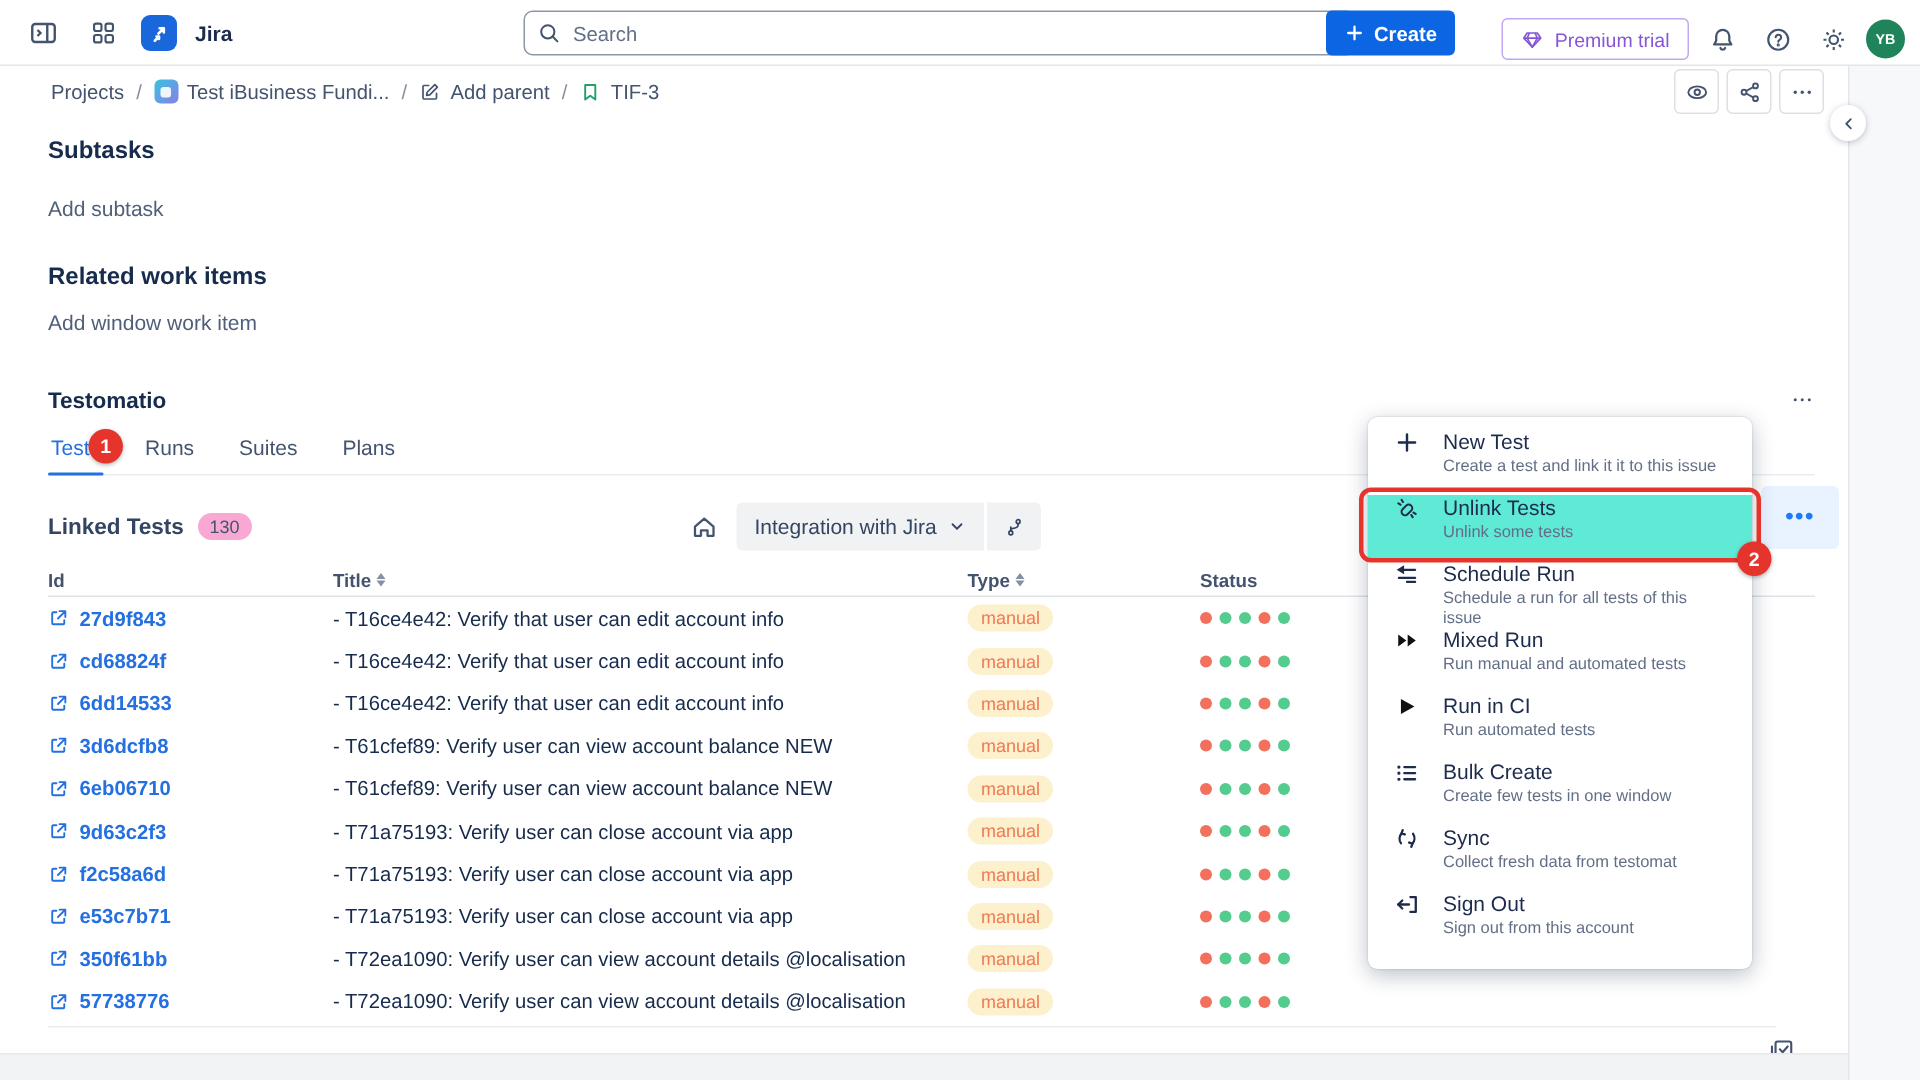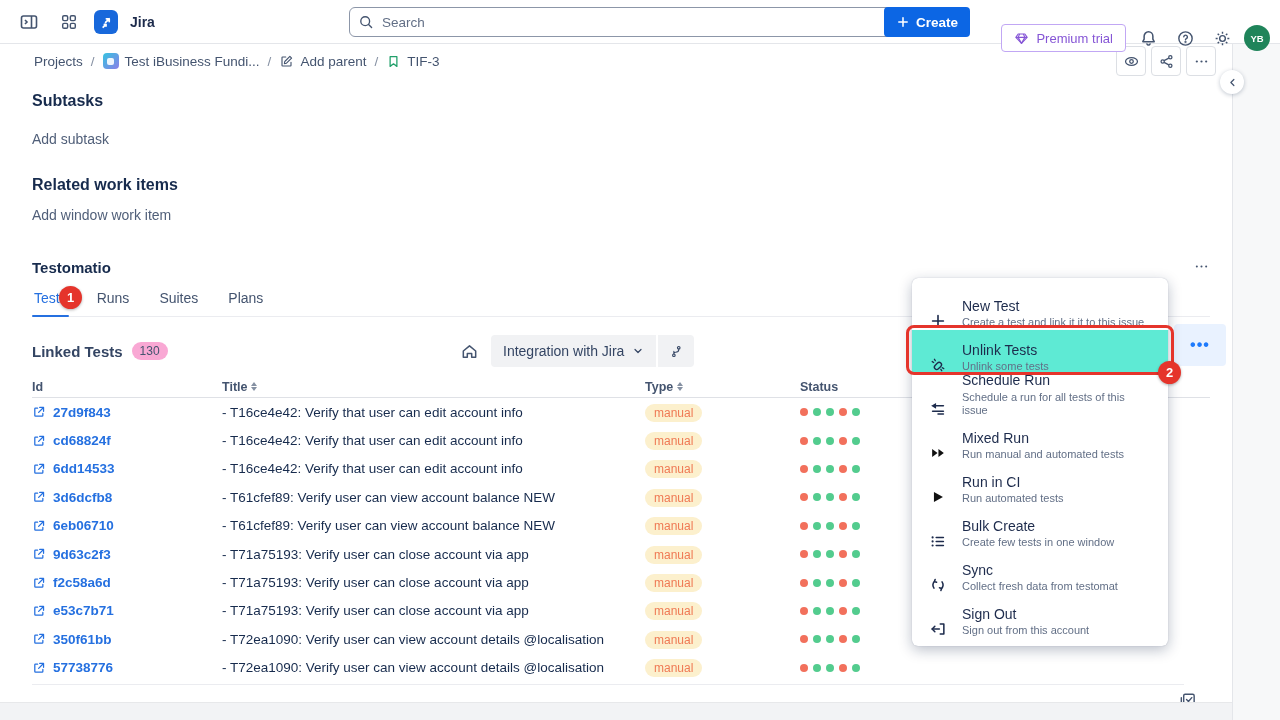--- a/index.html
+++ b/index.html
@@ -18,21 +18,21 @@
              border-radius:4px; cursor:pointer; color:#44546F; background:transparent; border:none; }
   .jira-logo { width:24px; height:24px; border-radius:6px; background:#1868DB; display:flex; align-items:center; justify-content:center; }
   .app-name { font-weight:bold; font-size:14px; color:#1D2B4C; margin-left:2px; }
   .searchwrap { position:absolute; left:313px; top:7px; width:555px; height:30px;margin-left:36px; }
   .searchwrap input { width:100%; height:100%; border:1px solid #8C96A8; border-radius:6px;
     padding:0 10px 0 32px; font-size:13.5px; color:#172B4D; outline:none; font-family:inherit; background:#fff; }
   .searchwrap input::placeholder { color:#626F86; }
   .search-glyph { position:absolute; left:9px; top:7px; }
   .create-btn { position:absolute; left:884px; top:7px; height:30px; padding:0 12px; background:#0C66E4; color:#fff;
     border:none; border-radius:4px; font-size:13.5px; font-weight:600; display:flex; align-items:center; gap:6px; cursor:pointer; font-family:inherit; }
-  .topbar-right { position:absolute; right:10px; top:16px; height:44px; display:flex; align-items:center; gap:7px; }
+  .topbar-right { position:absolute; right:10px; top:4px; height:44px; display:flex; align-items:center; gap:7px; }
   .premium-btn { height:28px; padding:0 12px; border:1px solid #C1A7F4; background:#fff; border-radius:4px;
     color:#8656D6; font-size:13px; font-weight:500; display:flex; align-items:center; gap:7px; cursor:pointer; font-family:inherit; }
   .avatar { width:26px; height:26px; border-radius:50%; background:#1F845A; color:#fff; font-size:9.5px; font-weight:bold;
     display:flex; align-items:center; justify-content:center; cursor:pointer; }
 
   
   .crumbrow { position:absolute; left:0; top:44px; width:1232px; height:34px; display:flex; align-items:center; padding:0 16px 0 34px; }
   .crumbs { display:flex; align-items:center; gap:8px; font-size:13.5px; color:#44546F; }
   .crumb { color:#44546F; cursor:pointer; display:flex; align-items:center; gap:6px; }
   .crumb-sep { color:#8590A2; }
@@ -99,21 +99,21 @@
   .pager { margin-top:22px; display:flex; justify-content:center; align-items:center; gap:2px; width:1152px; }
   .pg { min-width:28px; height:28px; display:flex; align-items:center; justify-content:center; font-size:14px;
         color:#344563; border-radius:3px; cursor:pointer; background:none; border:none; font-family:inherit; padding:0 4px; }
   .pg.active { background:#E9F2FF; color:#1D7AFC; }
   .pg.nav { color:#44546F; }
   .pg.nav.disabled { color:#B3B9C4; cursor:default; }
 
   
   .menu { position:absolute; left:912px; top:278px; width:256px; background:#fff; border-radius:6px;
     box-shadow:0 4px 14px rgba(9,30,66,.28), 0 0 1px rgba(9,30,66,.3); padding:8px 0; z-index:20; }
-  .menu-item { height:44px; display:flex; align-items:flex-end; gap:14px; padding:0 16px; cursor:pointer; }
+  .menu-item { height:44px; display:flex; align-items:flex-start; gap:14px; padding:0 16px; cursor:pointer; }
   .menu-item.highlighted { background:#5eead4; }
   .mi-icon { width:20px; display:flex; justify-content:center; color:#1D2B4C; flex:0 0 20px; }
   .mi-text { line-height:1.25; }
   .mi-title { font-size:14px; font-weight:500; color:#1D2B4C; }
   .mi-sub { font-size:11px; color:#626F86; margin-top:1px; }
   .menu-red-outline { position:absolute; left:-6px; top:47px; width:268px; height:50px;
     border:3px solid #E5342B; border-radius:8px; pointer-events:none; z-index:22; }
   .anno-badge { width:23px; height:23px; border-radius:50%; background:#E5342B; color:#fff; font-size:13px; font-weight:bold;
     display:flex; align-items:center; justify-content:center; box-shadow:0 1px 3px rgba(0,0,0,.3); }
   .badge-2 { position:absolute; right:-10px; bottom:-12px; }

